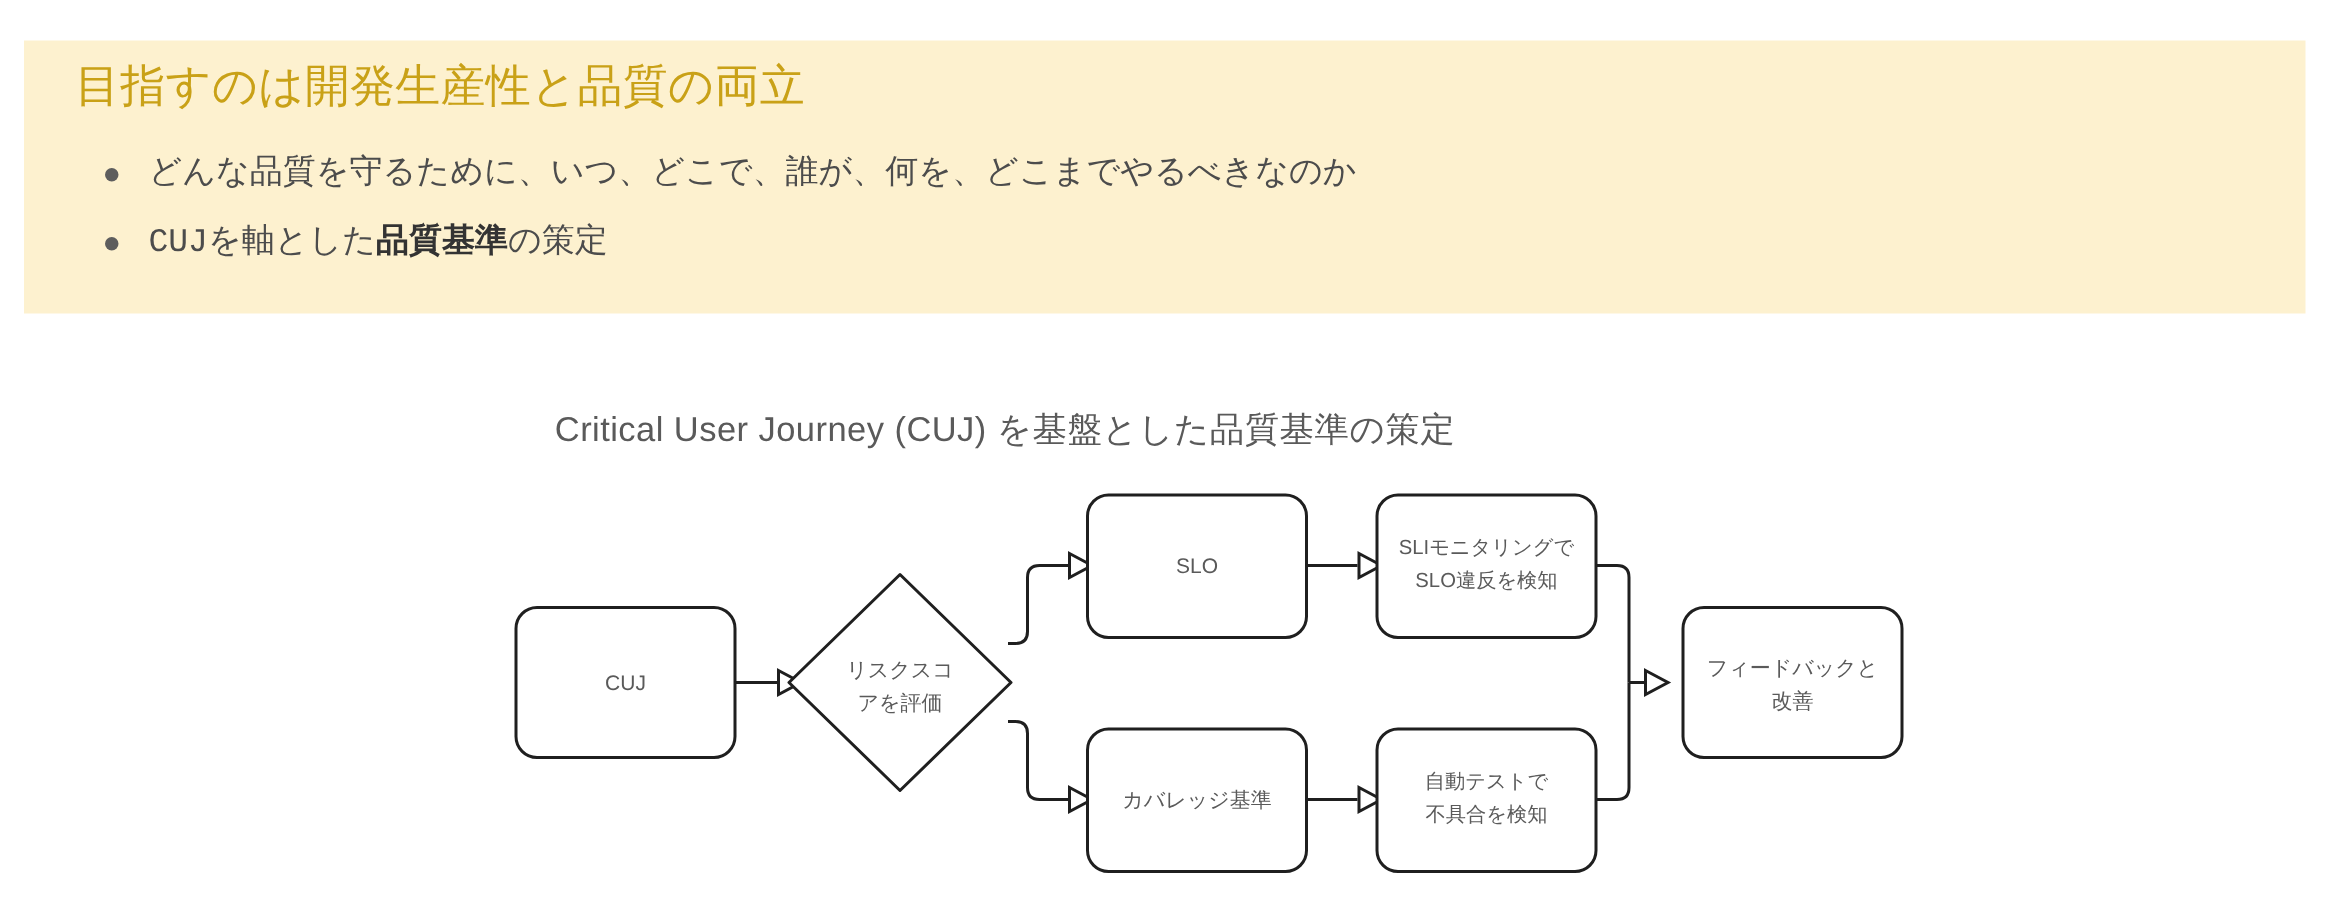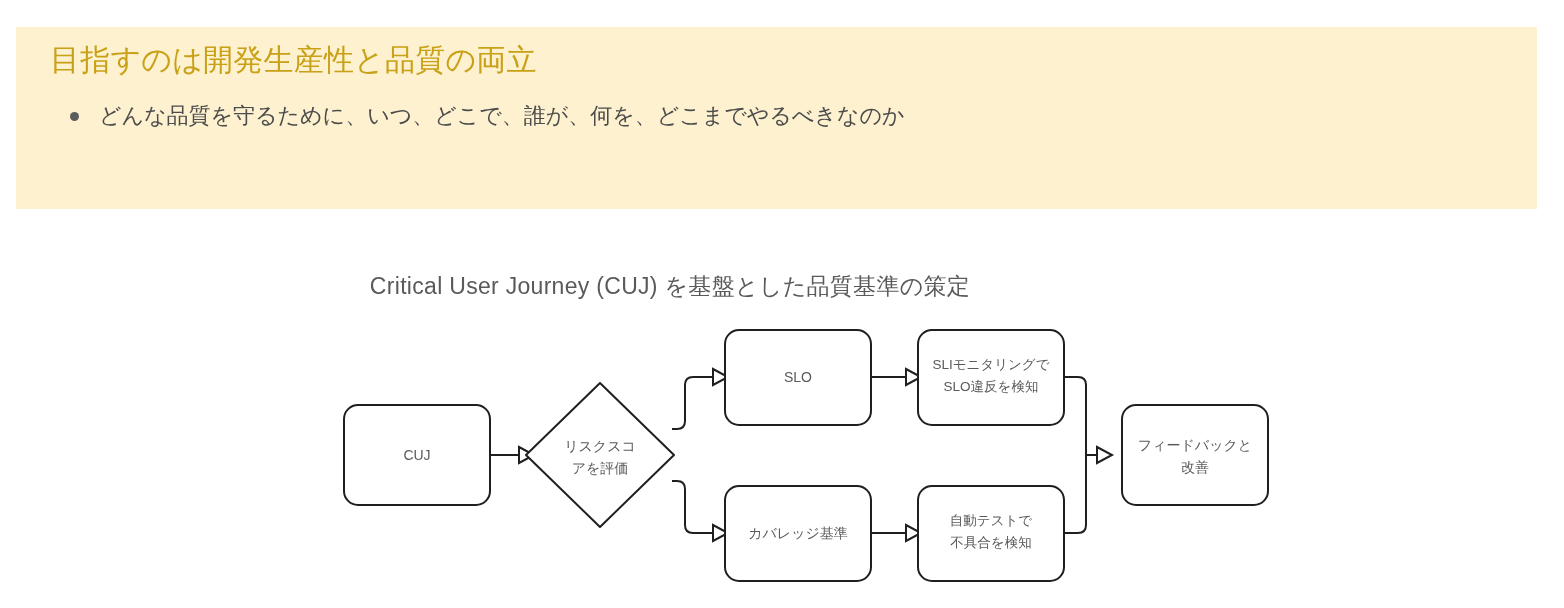--- a/index.html
+++ b/index.html
@@ -19,20 +19,21 @@
   
   #callout-banner {
     position: absolute;
     left: 16px;
     top: 27px;
     width: 1521px;
     height: 182px;
     background: #fdf1cf;
     box-sizing: border-box;
     padding: 14px 0 0 0;
+    font-family: Liberation Mono, monospace;
   }
   #callout-heading {
     font-size: 30px;
     line-height: 38px;
     font-weight: 400;
     color: #c9a117;
     margin: 0;
     padding: 0 0 0 34px;
     letter-spacing: .2px;
     white-space: nowrap;
@@ -122,20 +123,24 @@
 
   <h1 id="callout-heading">目指すのは開発生産性と品質の両立</h1>
 
   <ul id="callout-list">
 
     <li class="callout-item">
       <span class="bullet-icon"></span>
       <span>どんな品質を守るために、いつ、どこで、誰が、何を、どこまでやるべきなのか</span>
     </li>
 
+    <li class="callout-item">
+      <span class="bullet-icon"></span>
+      <span>CUJを軸とした</span><span class="item-strong">品質基準</span><span>の策定</span>
+    </li>
 
   </ul>
 </div>
 
 <div id="diagram">
 
   <div id="diagram-title">Critical User Journey (CUJ) を基盤とした品質基準の策定</div>
 
   <svg id="flow-svg" width="1564" height="399" viewBox="0 0 1564 399">
 

